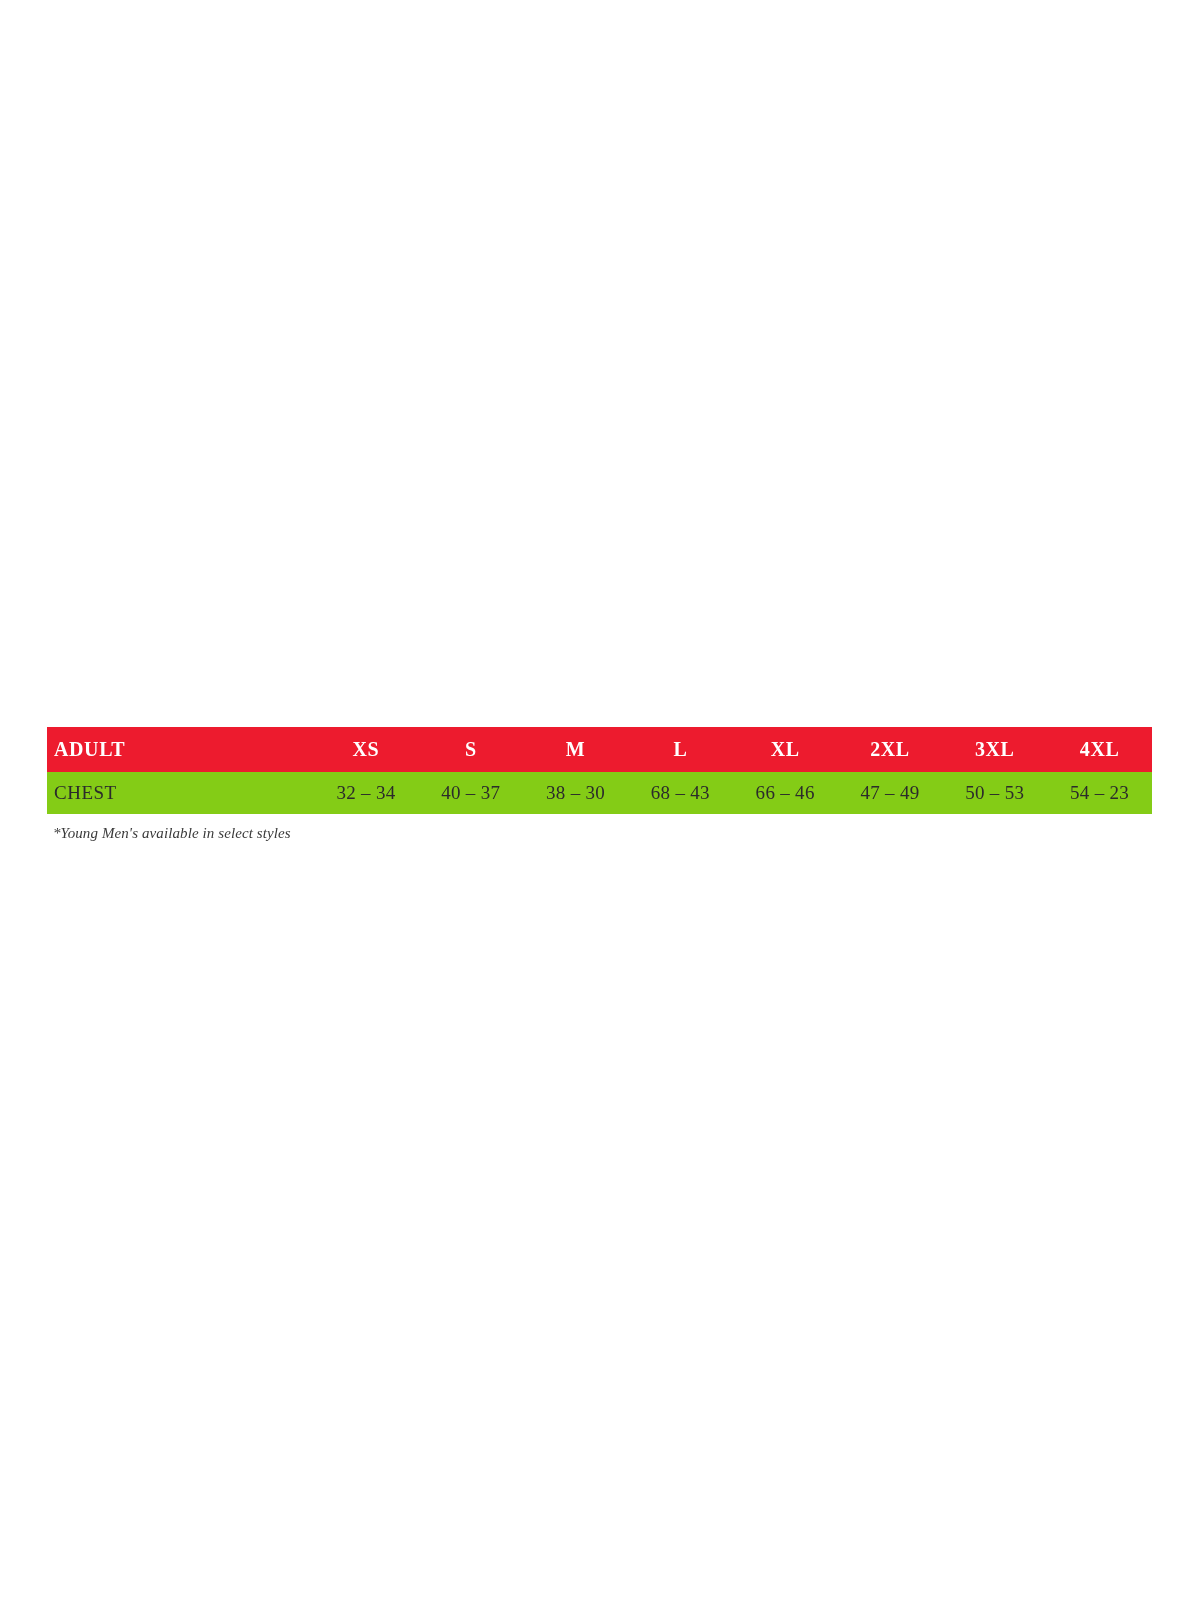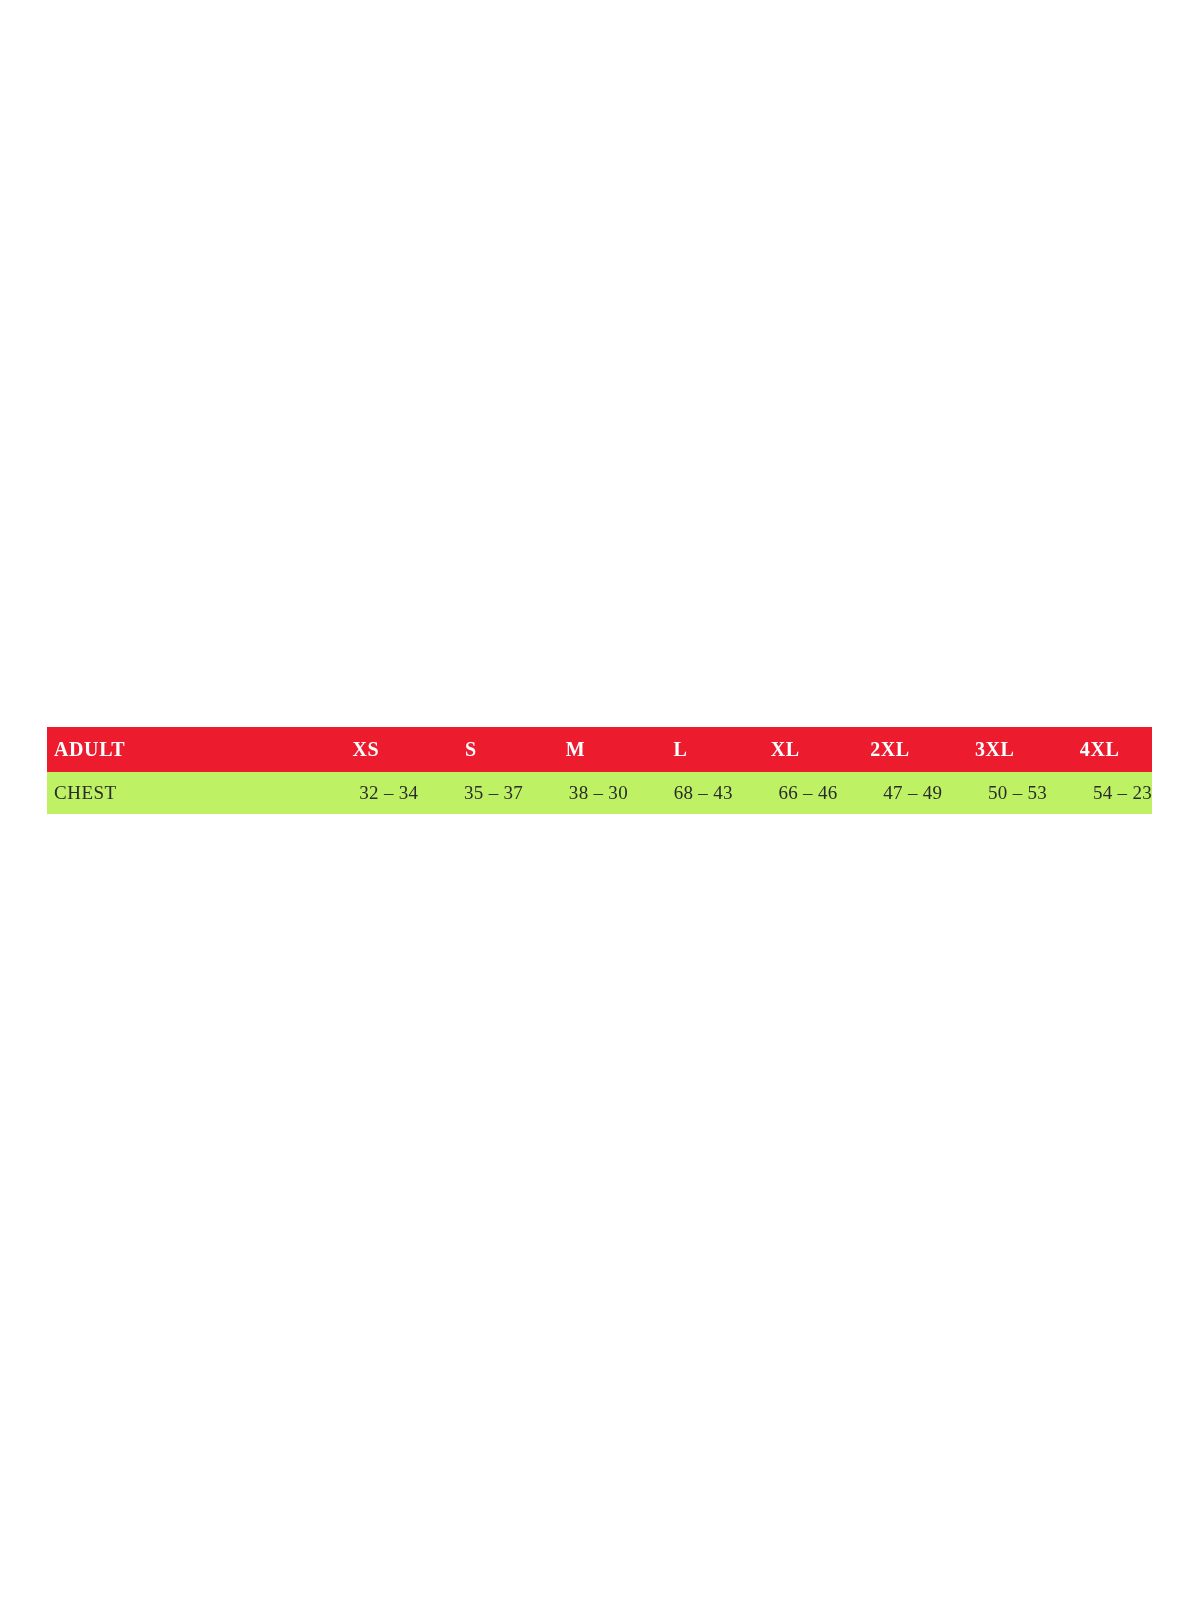--- a/index.html
+++ b/index.html
@@ -52,30 +52,30 @@
     white-space: nowrap;
   }
 
   .chart-table thead th.row-label-head {
     text-align: left;
     padding-left: 7px;
   }
 
   
   .chart-table tbody tr {
-    background: #bef264;
+    background: #84cc16;
   }
 
   .chart-table tbody td {
     height: 42px;
     color: #2b2b2b;
     font-size: 19px;
     font-weight: normal;
     letter-spacing: 0.3px;
-    text-align: right;
+    text-align: center;
     vertical-align: middle;
     white-space: nowrap;
   }
 
   .chart-table tbody td.row-label {
     text-align: left;
     padding-left: 7px;
     letter-spacing: 0.5px;
   }
 
@@ -123,25 +123,26 @@
         <th>2XL</th>
         <th>3XL</th>
         <th>4XL</th>
       </tr>
     </thead>
 
     <tbody>
       <tr>
         <td class="row-label">CHEST</td>
         <td>32 – 34</td>
-        <td>35 – 37</td>
+        <td>40 – 37</td>
         <td>38 – 30</td>
         <td>68 – 43</td>
         <td>66 – 46</td>
         <td>47 – 49</td>
         <td>50 – 53</td>
         <td>54 – 23</td>
       </tr>
     </tbody>
   </table>
 
+  <div class="chart-footnote">*Young Men's available in select styles</div>
 
 </div>
 
 </body></html>

